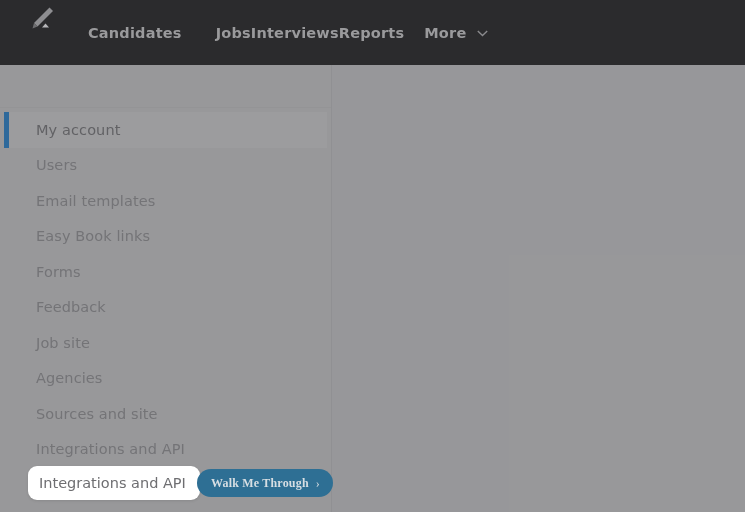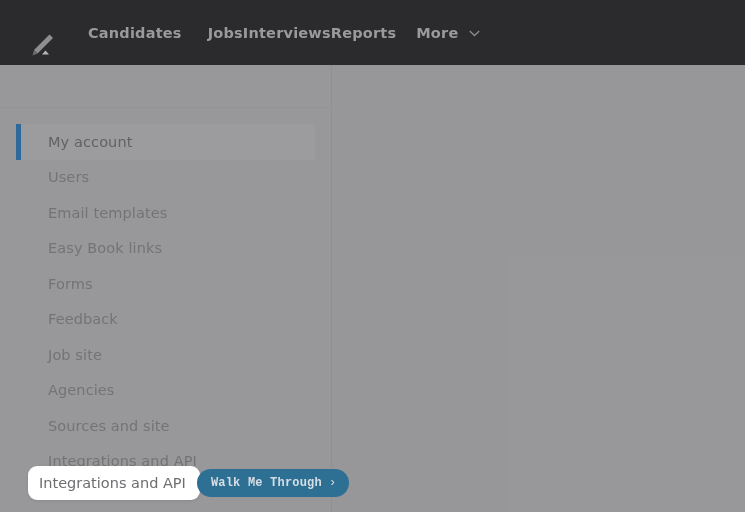--- a/index.html
+++ b/index.html
@@ -23,21 +23,21 @@
   }
 
   
   .topbar {
     position: absolute;
     left: 0; top: 0;
     width: 745px;
     height: 65px;
     background: #2b2b2d;
     display: flex;
-    align-items: flex-end;
+    align-items: flex-start;
     box-sizing: border-box;
     padding-left: 22px;
     z-index: 3;
   }
   .logo {
     width: 38px;
     height: 38px;
     position: relative;
     flex: 0 0 auto;
     margin-right: 18px;
@@ -48,21 +48,21 @@
     color: #9a9a9c;
     font-size: 14.5px;
     font-weight: bold;
     letter-spacing: 0.2px;
     white-space: nowrap;
     display: flex;
     align-items: center;
     height: 100%;
   }
   .nav-candidates { margin-left: 10px; }
-  .nav-jobs       { margin-left: 26px; }
+  .nav-jobs       { margin-left: 34px; }
   .nav-interviews { }
   .nav-reports    { }
   .nav-more       { margin-left: 20px; }
   .chev {
     display: inline-block;
     margin-left: 11px;
     width: 11px;
     height: 7px;
     position: relative;
     top: 1px;
@@ -82,21 +82,21 @@
     z-index: 1;
   }
   .panel-head {
     height: 43px;
     border-bottom: 1px solid #a5a5a7;
     box-sizing: border-box;
   }
 
   .navlist {
     list-style: none;
-    margin: 16px;
+    margin: 4px;
     padding: 0;
     text-align: right;
   }
   .navrow {
     position: relative;
     height: 35.5px;
     display: flex;
     align-items: center;
     box-sizing: border-box;
     padding-left: 32px;
@@ -160,21 +160,21 @@
     align-items: center;
     padding: 0 13px 0 14px;
     box-sizing: border-box;
     color: #d7dee3;
     font-size: 12px;
     font-weight: bold;
     letter-spacing: 0.2px;
     white-space: nowrap;
     border: none;
     cursor: pointer;
-    font-family: Liberation Mono, monospace;
+    font-family: Liberation Serif, serif;
   }
   .walk-arrow {
     margin-left: 7px;
     font-size: 12px;
     line-height: 1;
     font-weight: normal;
   }
 
   
   .content {

